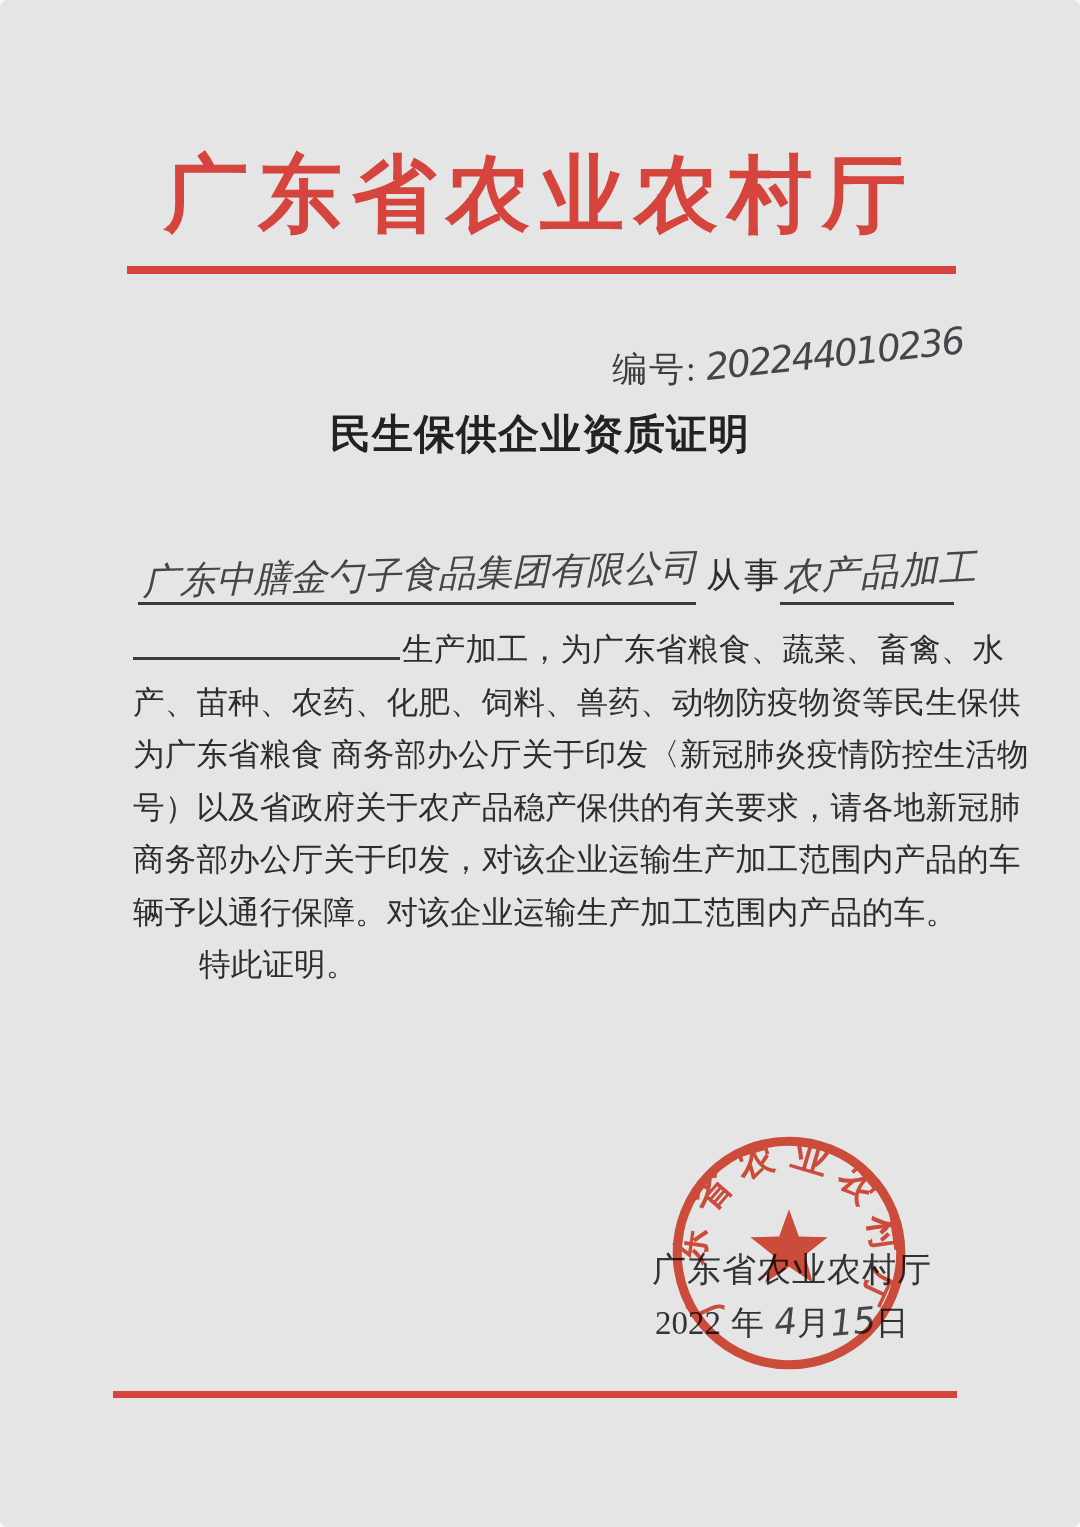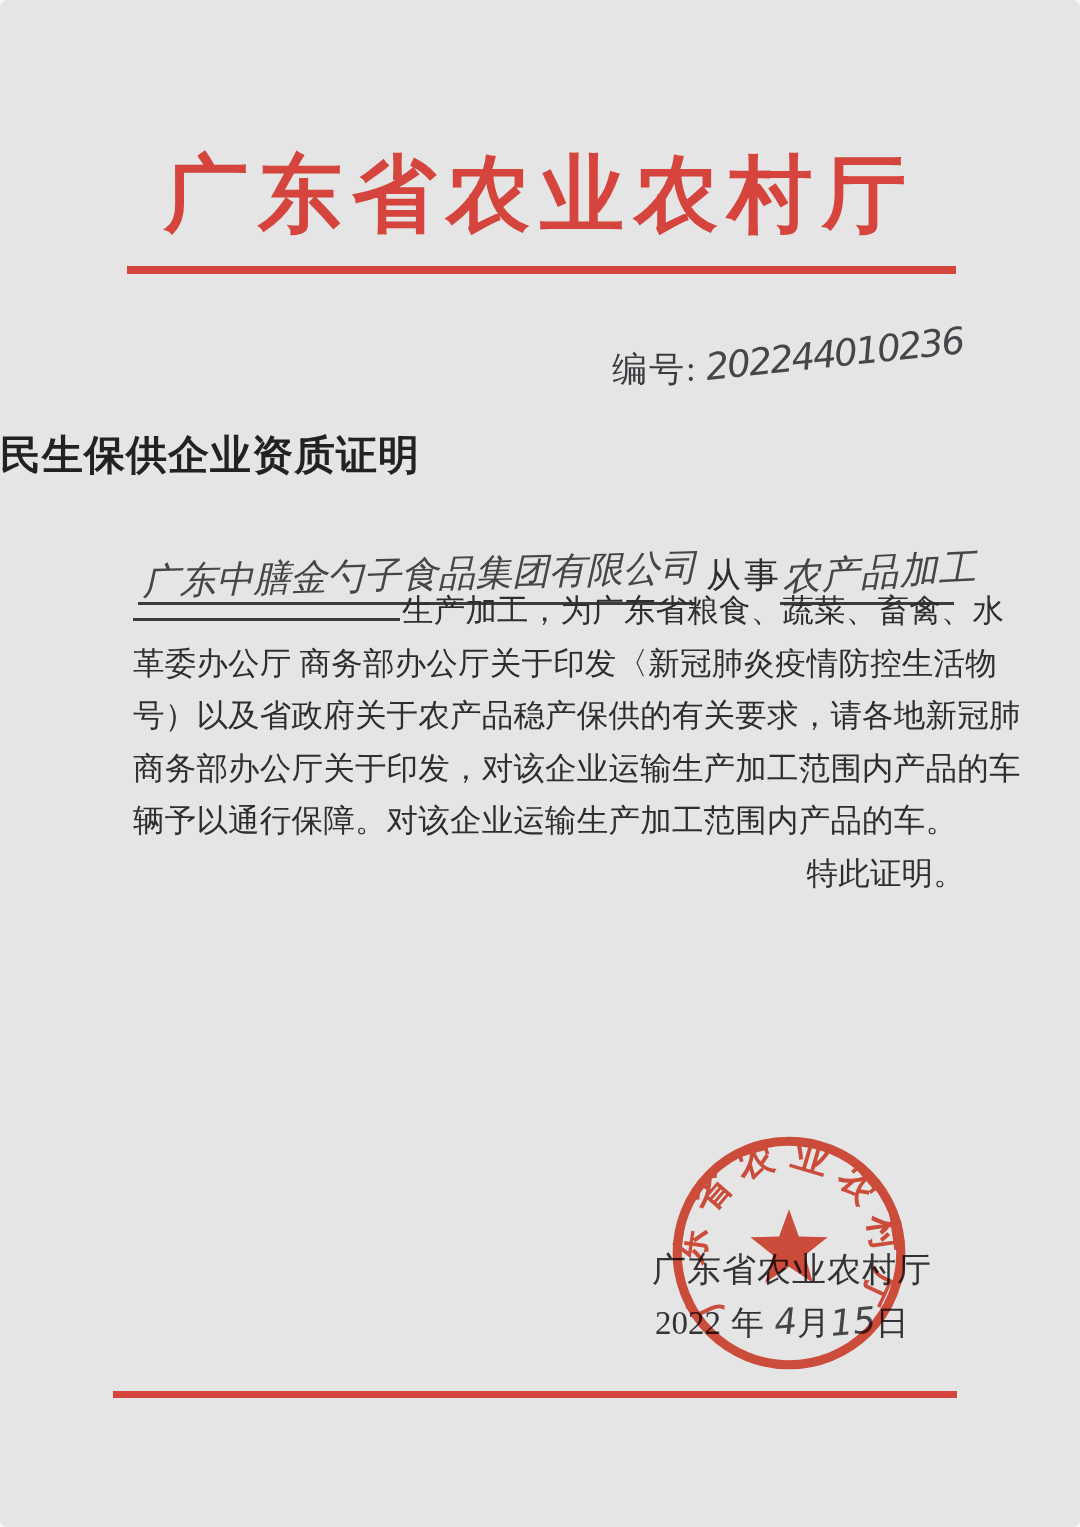--- a/index.html
+++ b/index.html
@@ -62,23 +62,24 @@
     font-size: 37px;
     letter-spacing: -2px;
     transform: rotate(-6deg);
     transform-origin: left bottom;
     margin-left: 10px;
     padding-top: 4px;
   }
   
   .doc-title {
     position: absolute;
-    top: 428px;
+    top: 407px;
     left: 0;
     width: 100%;
+    text-align: center;
     font-size: 41px;
     font-weight: bold;
     letter-spacing: 1px;
     color: #222225;
     white-space: nowrap;
   }
   
   .form-line {
     position: absolute;
     top: 535px;
@@ -115,41 +116,41 @@
     position: absolute;
     left: 568px;
     bottom: 6px;
     font-size: 35px;
     color: #2e2e30;
     letter-spacing: 3px;
   }
   
   .body-text {
     position: absolute;
-    top: 585px;
+    top: 624px;
     left: 133px;
     width: 832px;
     font-size: 31.5px;
     color: #2e2e30;
     letter-spacing: 0.2px;
   }
   .line {
     height: 52.5px;
     line-height: 52.5px;
     white-space: nowrap;
   }
   .blank-underline {
     display: inline-block;
     width: 267px;
     height: 3px;
     background: #3c3c40;
     vertical-align: baseline;
     margin-right: 2px;
   }
-  .closing { padding-left: 66px; text-align: right; }
+  .closing { padding-left: 66px; }
   
   .sig-org {
     position: absolute;
     top: 1247px;
     left: 652px;
     font-size: 34px;
     color: #333336;
     letter-spacing: 1px;
     white-space: nowrap;
   }
@@ -212,21 +213,22 @@
     <span class="congshi">从事</span>
     <span class="u-seg seg2">
       <span class="hand industry">农产品加工</span>
     </span>
   </div>
 
   <div class="body-text">
     <div class="line">
       <span class="blank-underline"></span><span>生产加工，为广东省粮食、蔬菜、畜禽、水</span>
     </div>
-    <div class="line">革委办公厅 商务部办公厅关于印发〈新冠肺炎疫情防控生活物</div>
+    <div class="line">产、苗种、农药、化肥、饲料、兽药、动物防疫物资等民生保供</div>
+    <div class="line">为广东省粮食 商务部办公厅关于印发〈新冠肺炎疫情防控生活物</div>
     <div class="line">号）以及省政府关于农产品稳产保供的有关要求，请各地新冠肺</div>
     <div class="line">商务部办公厅关于印发，对该企业运输生产加工范围内产品的车</div>
     <div class="line">辆予以通行保障。对该企业运输生产加工范围内产品的车。</div>
     <div class="line closing">特此证明。</div>
   </div>
 
   <div class="sig-org">广东省农业农村厅</div>
   <div class="sig-date">
     <span>2022</span><span class="gap"></span><span>年</span><span class="gap"></span><span class="hand-num">4</span><span>月</span><span class="hand-num">15</span><span>日</span>
   </div>

